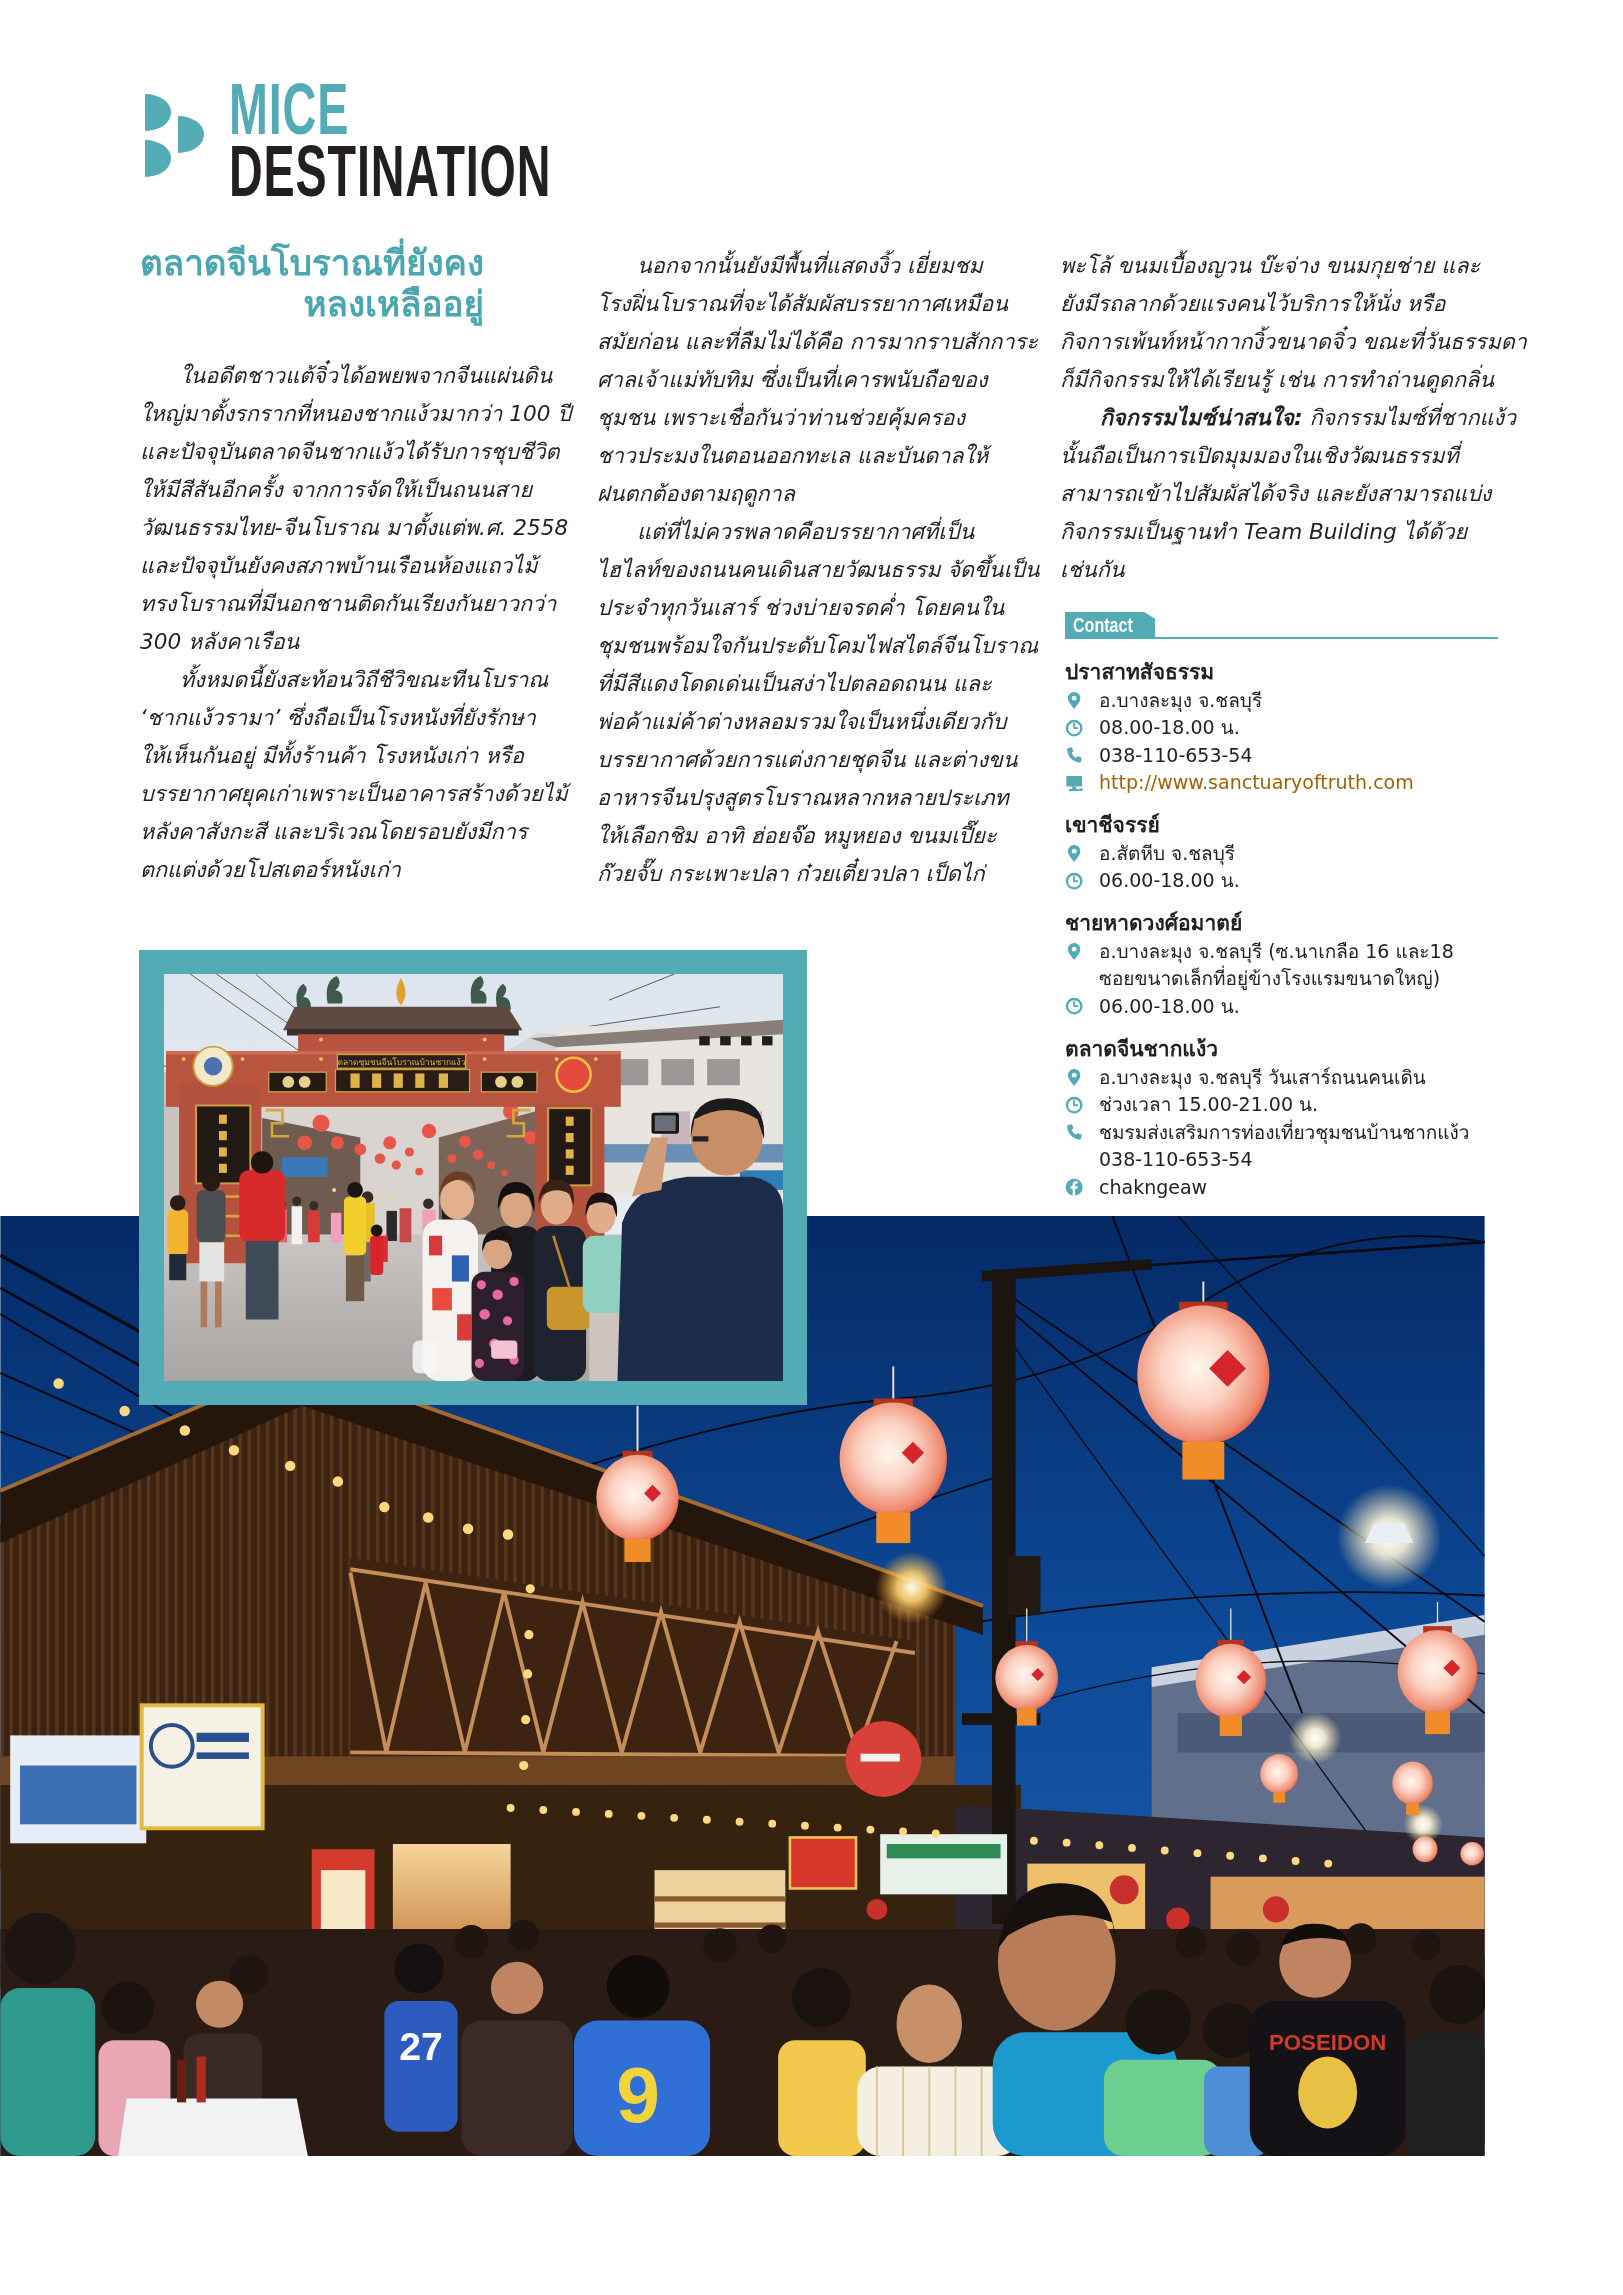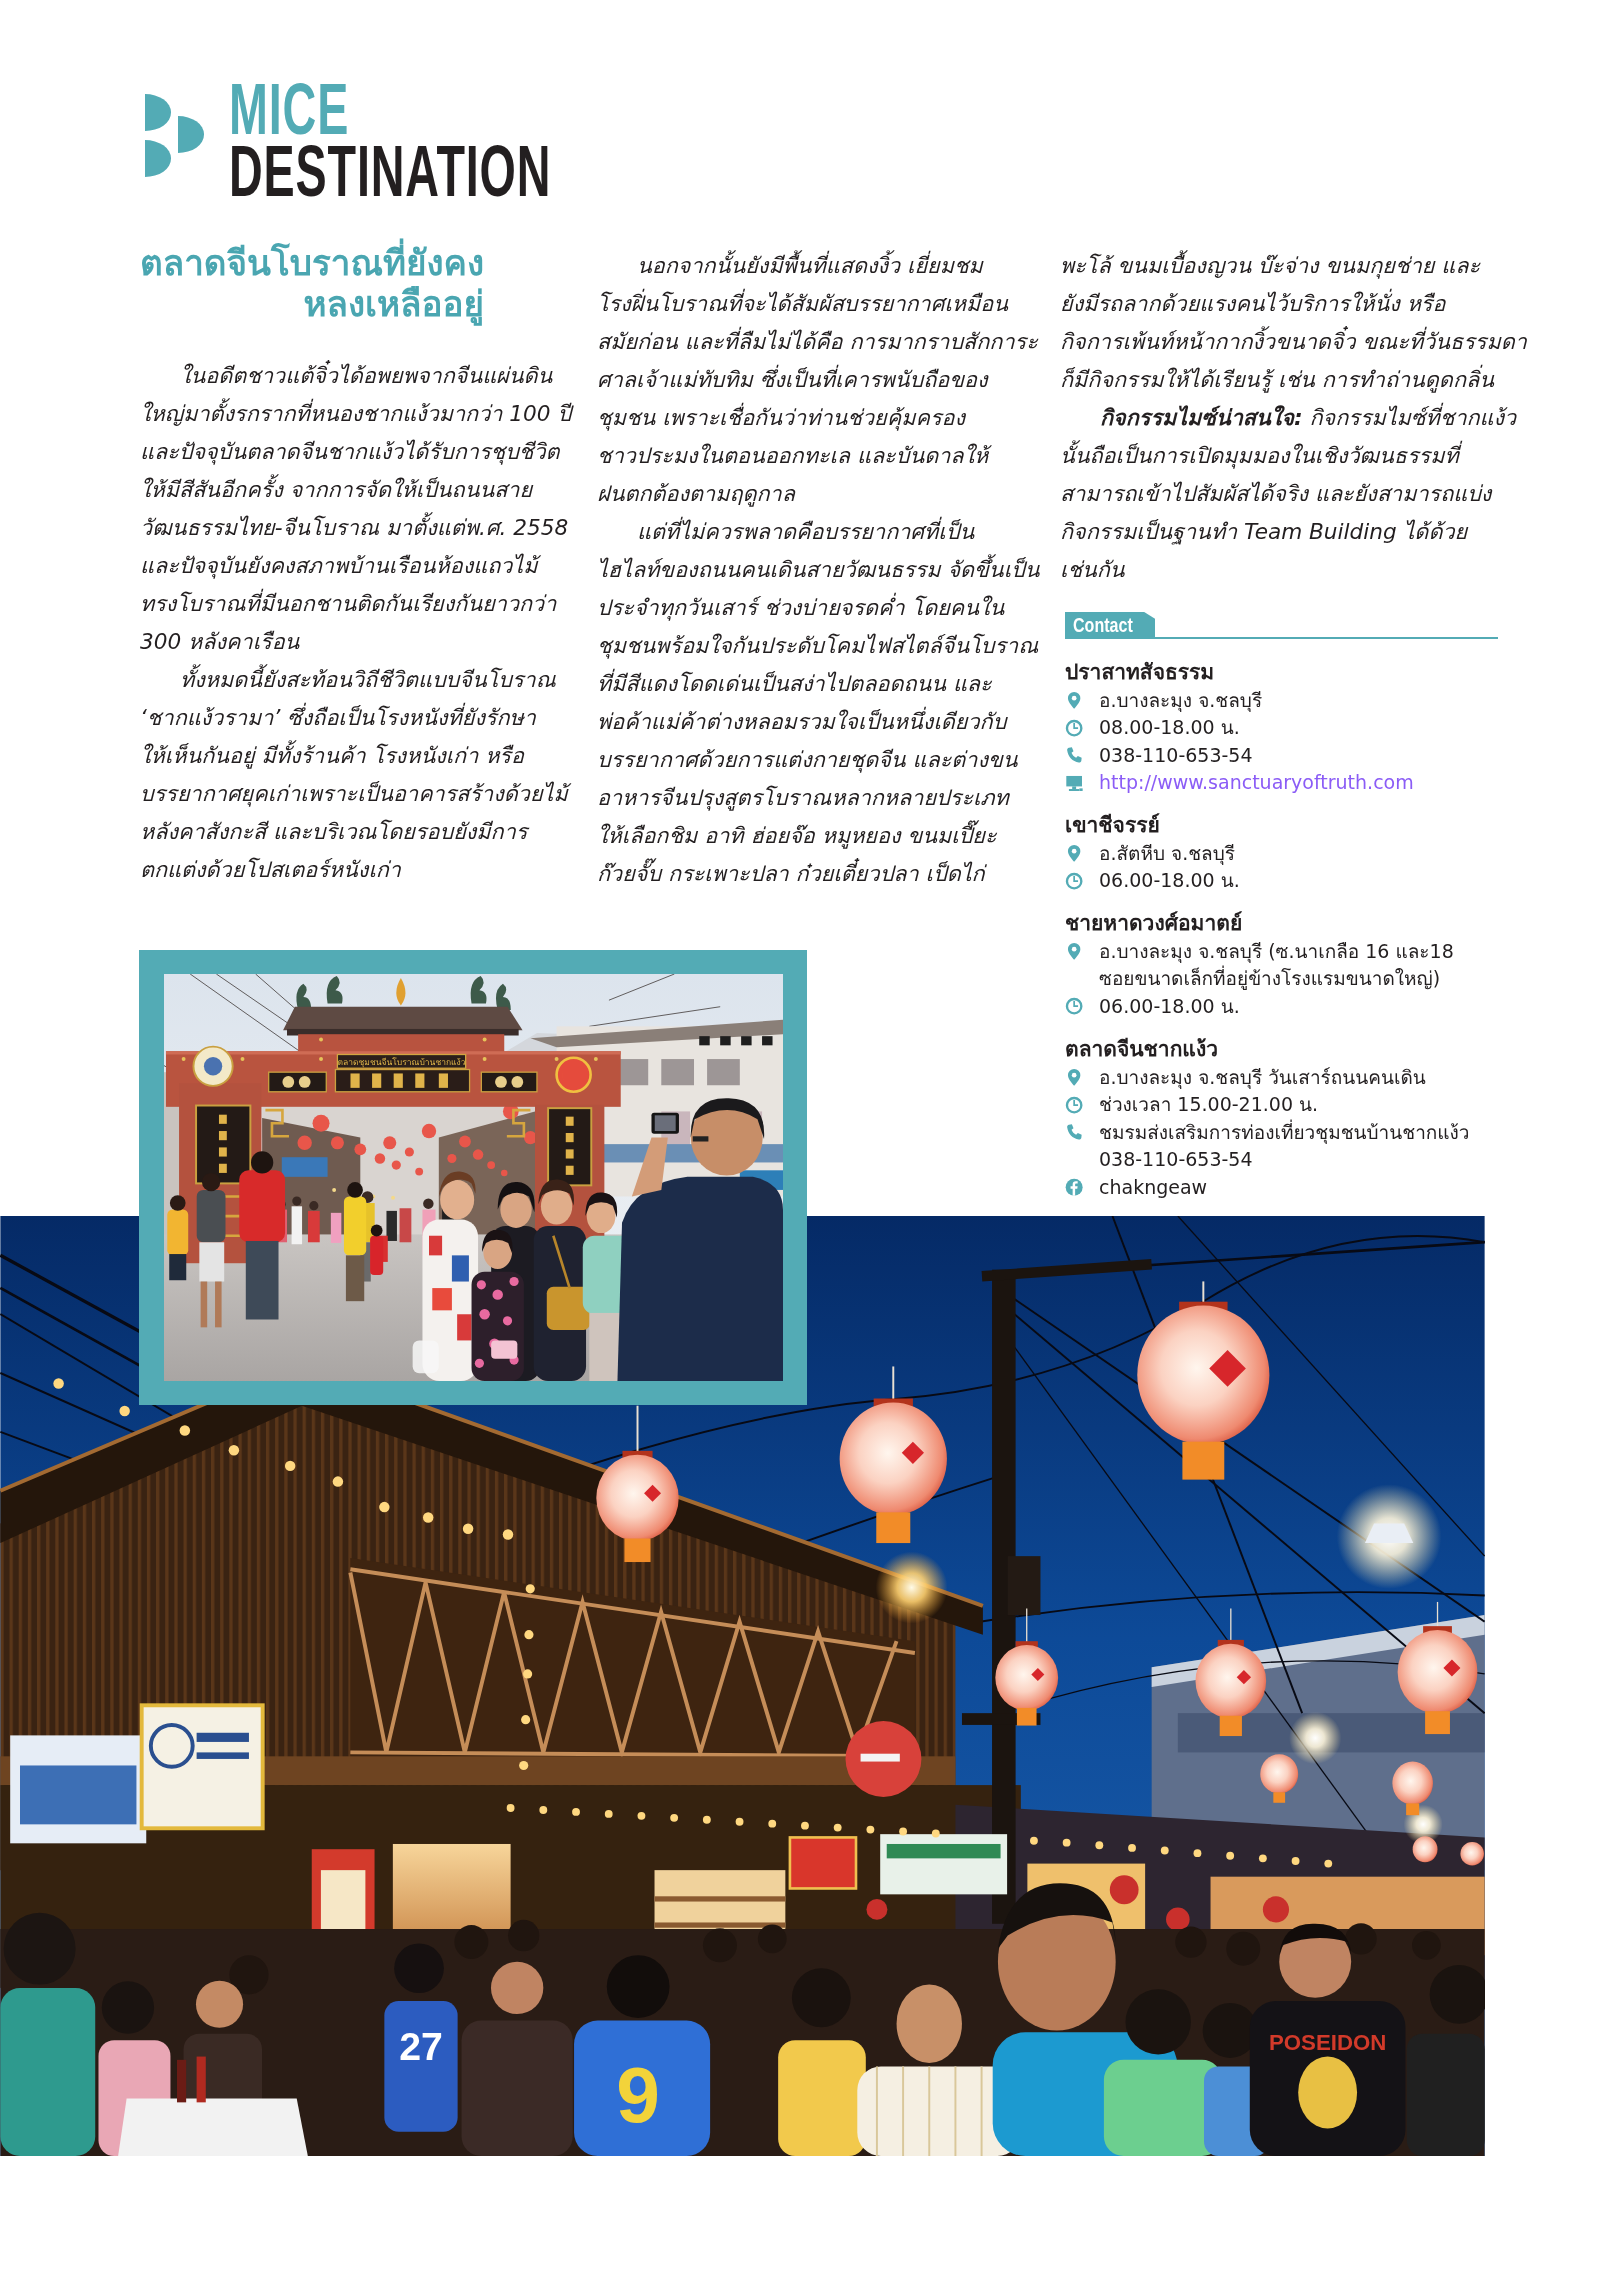--- a/index.html
+++ b/index.html
@@ -37,21 +37,21 @@
     font-family: "Liberation Sans", sans-serif; font-weight: 700; font-size: 19.6px;
     transform: scaleX(0.82); transform-origin: left top; }
   .contact-rule { position: absolute; left: 1065px; top: 637px; width: 433px; height: 2px; background: #53abb5; }
   .contact-list { position: absolute; left: 1065px; top: 659px; width: 434px; }
   .place { margin-bottom: 15.7px; }
   .place-name { height: 27.5px; line-height: 27.5px; font-size: 21px; font-weight: 700; white-space: nowrap; }
   .item { position: relative; height: 27.5px; line-height: 27.5px; font-size: 19px; padding-left: 34px; white-space: nowrap; }
   .item.two { height: 55px; }
   .item .txt { display: block; height: 27.5px; }
   .item .ico { position: absolute; left: 0; top: 4.6px; width: 18.3px; height: 18.3px; }
-  .url { color: #8b5cf6; text-decoration: none; }
+  .url { color: #a16207; text-decoration: none; }
 
   
   .night-photo { position: absolute; left: 0; top: 1216px; width: 1485px; height: 940px; z-index: 1; overflow: hidden; }
   .frame { position: absolute; left: 139px; top: 907px; width: 668px; height: 455px; background: #53abb5; z-index: 2; margin-top: 43px; }
   .gate-photo { position: absolute; left: 25px; top: 24px; width: 619px; height: 407px; overflow: hidden; }
   svg { display: block; }
 </style>
 </head>
 <body>
 
@@ -72,21 +72,21 @@
 
   <div class="col col1">
     <span class="ln ind">ในอดีตชาวแต้จิ๋วได้อพยพจากจีนแผ่นดิน</span>
     <span class="ln">ใหญ่มาตั้งรกรากที่หนองชากแง้วมากว่า 100 ปี</span>
     <span class="ln">และปัจจุบันตลาดจีนชากแง้วได้รับการชุบชีวิต</span>
     <span class="ln">ให้มีสีสันอีกครั้ง จากการจัดให้เป็นถนนสาย</span>
     <span class="ln">วัฒนธรรมไทย-จีนโบราณ มาตั้งแต่พ.ศ. 2558</span>
     <span class="ln">และปัจจุบันยังคงสภาพบ้านเรือนห้องแถวไม้</span>
     <span class="ln">ทรงโบราณที่มีนอกชานติดกันเรียงกันยาวกว่า</span>
     <span class="ln">300 หลังคาเรือน</span>
-    <span class="ln ind">ทั้งหมดนี้ยังสะท้อนวิถีชีวิตแบบจีนโบราณ</span>
+    <span class="ln ind">ทั้งหมดนี้ยังสะท้อนวิถีชีวิขณะทีนโบราณ</span>
     <span class="ln">‘ชากแง้วรามา’ ซึ่งถือเป็นโรงหนังที่ยังรักษา</span>
     <span class="ln">ให้เห็นกันอยู่ มีทั้งร้านค้า โรงหนังเก่า หรือ</span>
     <span class="ln">บรรยากาศยุคเก่าเพราะเป็นอาคารสร้างด้วยไม้</span>
     <span class="ln">หลังคาสังกะสี และบริเวณโดยรอบยังมีการ</span>
     <span class="ln">ตกแต่งด้วยโปสเตอร์หนังเก่า</span>
   </div>
 
   <div class="col col2">
     <span class="ln ind">นอกจากนั้นยังมีพื้นที่แสดงงิ้ว เยี่ยมชม</span>
     <span class="ln">โรงฝิ่นโบราณที่จะได้สัมผัสบรรยากาศเหมือน</span>

